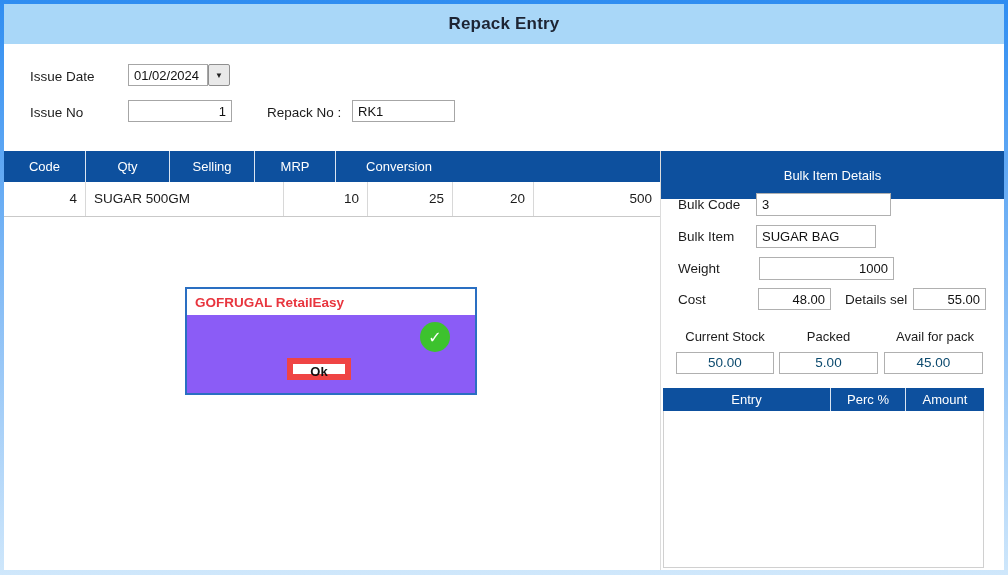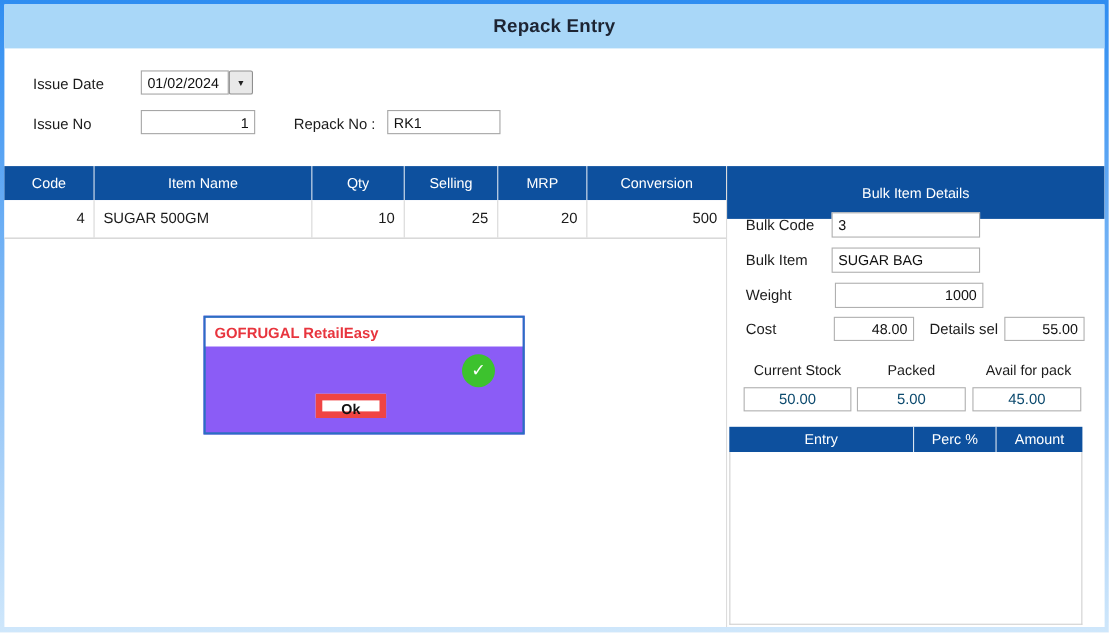--- a/index.html
+++ b/index.html
@@ -150,21 +150,20 @@
     </button>
 
     <div class="form-label" style="left:26px; top:100px;">Issue No</div>
     <input class="fld right" style="left: 124px; top: 96px; width: 104px; height: 22px;" type="text" value="1">
 
     <div class="form-label" style="left:263px; top:100px;">Repack No :</div>
     <input class="fld" style="left: 348px; top: 96px; width: 103px; height: 22px;" type="text" value="RK1">
 
     <div class="items-header">
       <div class="hcell c-code">Code</div>
-      <div class="hcell c-name">Item Name</div>
       <div class="hcell c-qty">Qty</div>
       <div class="hcell c-sell">Selling</div>
       <div class="hcell c-mrp">MRP</div>
       <div class="hcell c-conv">Conversion</div>
     </div>
 
     <div class="items-row">
       <div class="cell num c-code">4</div>
       <div class="cell c-name">SUGAR 500GM</div>
       <div class="cell num c-qty">10</div>
@@ -175,21 +174,21 @@
 
     <div class="bulk-panel">
       <div class="bulk-header">
         <span>Bulk Item Details</span>
       </div>
 
       <div class="bp-label" style="left:17px; top:46px;">Bulk Code</div>
       <input class="fld" style="left: 95px; top: 42px; width: 135px; height: 23px; border-color: rgb(176, 176, 176);" type="text" value="3">
 
       <div class="bp-label" style="left:17px; top:78px;">Bulk Item</div>
-      <input class="fld" style="left: 95px; top: 74px; width: 135px; height: 23px; border-color: rgb(176, 176, 176);" type="text" value="SUGAR BAG">
+      <input class="fld" style="left: 95px; top: 74px; width: 120px; height: 23px; border-color: rgb(176, 176, 176);" type="text" value="SUGAR BAG">
 
       <div class="bp-label" style="left:17px; top:110px;">Weight</div>
       <input class="fld right" style="left: 98px; top: 106px; width: 135px; height: 23px; border-color: rgb(176, 176, 176);" type="text" value="1000">
 
       <div class="bp-label" style="left:17px; top:141px;">Cost</div>
       <input class="fld right" style="left: 97px; top: 137px; width: 73px; height: 22px; border-color: rgb(176, 176, 176);" type="text" value="48.00">
       <div class="bp-label" style="left:184px; top:141px;">Details sel</div>
       <input class="fld right" style="left: 252px; top: 137px; width: 73px; height: 22px; border-color: rgb(176, 176, 176);" type="text" value="55.00">
 
       <div class="stock-label" style="left:15px; top:178px; width:98px;">Current Stock</div>

